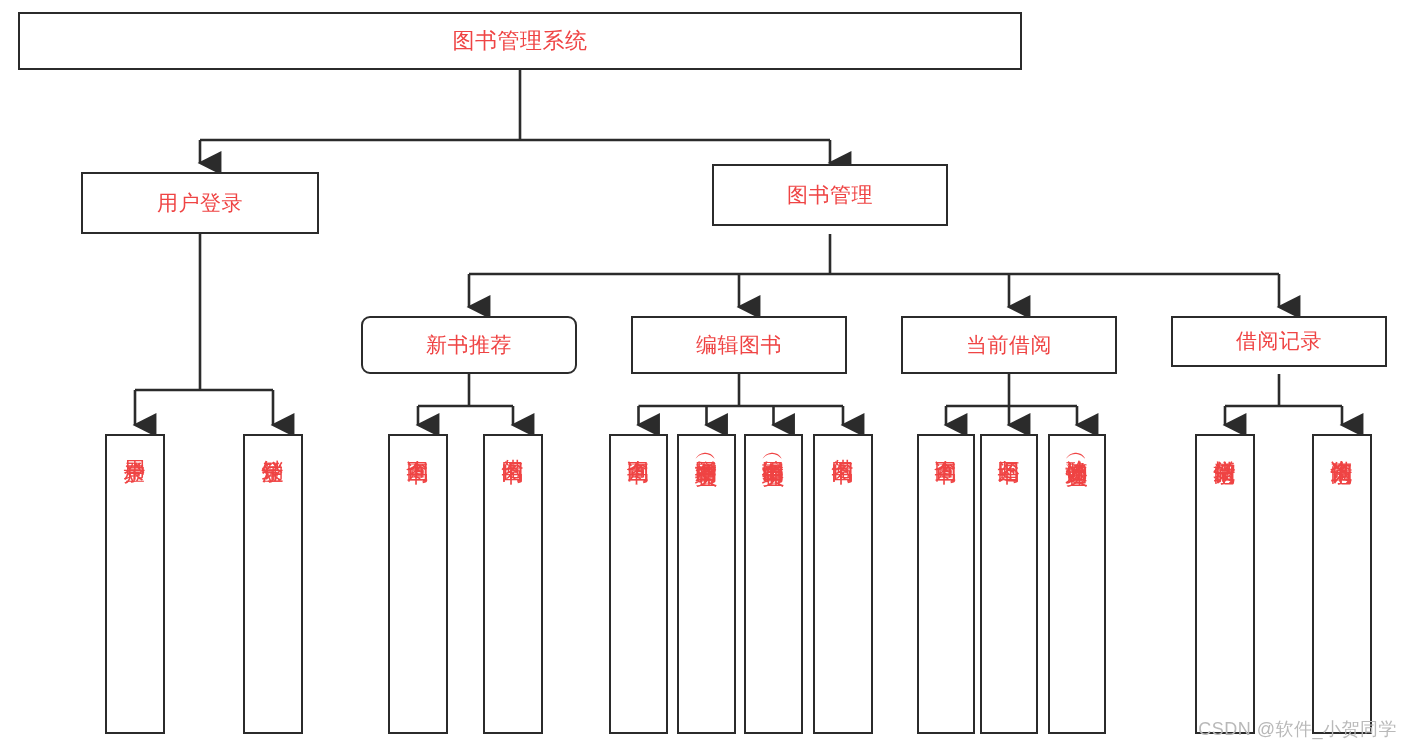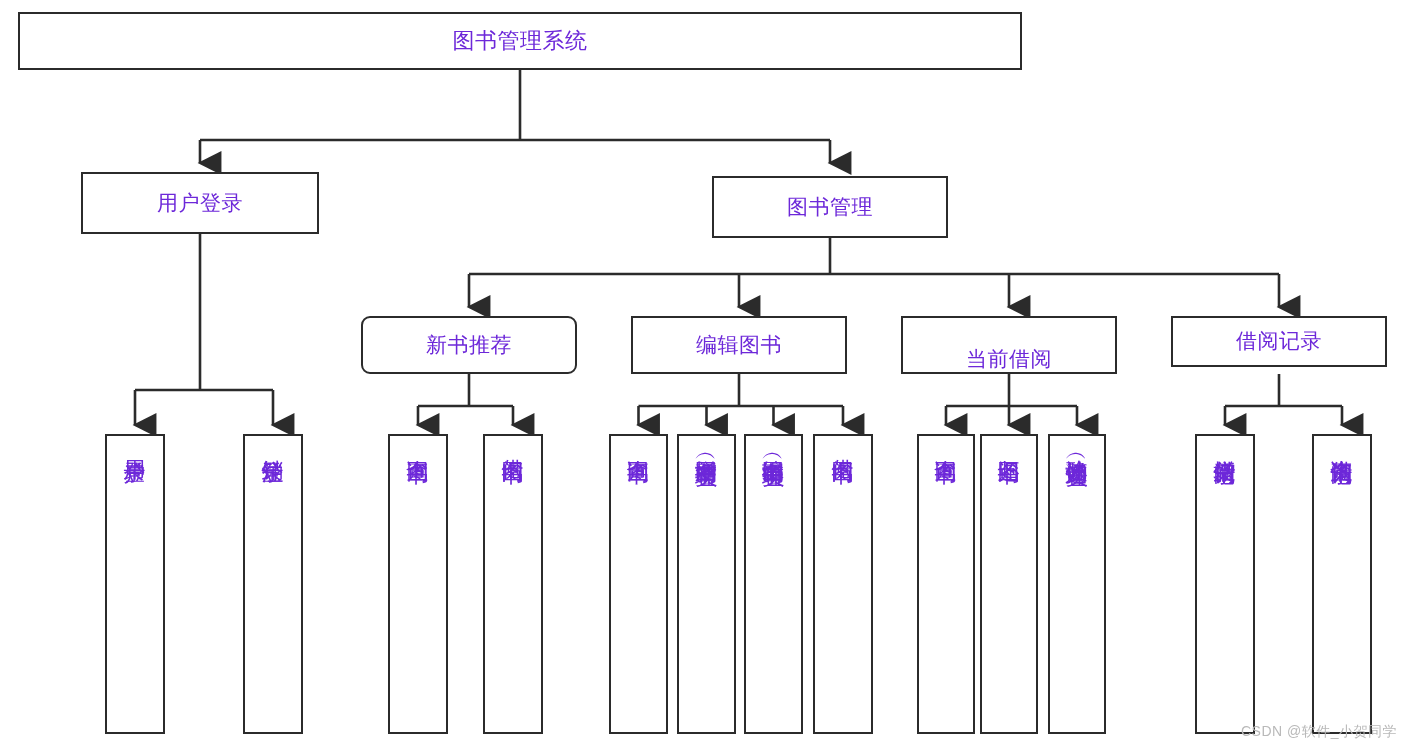--- a/index.html
+++ b/index.html
@@ -26,21 +26,21 @@
     pointer-events: none;
   }
   .node {
     position: absolute;
     box-sizing: border-box;
     border: 2px solid #2b2b2b;
     background: #ffffff;
     display: flex;
     align-items: center;
     justify-content: center;
-    color: #6d28d9;
+    color: #ef4444;
   }
   .node .lbl {
     display: block;
     text-align: center;
     line-height: 1.18;
   }
   .node.horiz .lbl {
     font-size: 21px;
     letter-spacing: 0.5px;
     white-space: nowrap;
@@ -58,21 +58,21 @@
     text-orientation: upright;
     font-size: 22px;
     line-height: 1.05;
     letter-spacing: 1px;
     white-space: nowrap;
   }
   .watermark {
     position: absolute;
     right: 8px;
     bottom: 6px;
-    font-size: 14px;
+    font-size: 18px;
     color: #b9b9b9;
     white-space: nowrap;
     letter-spacing: 0.5px;
   }
 </style>
 </head>
 <body>
 
 <div id="canvas">
 
@@ -119,30 +119,30 @@
       </g>
   </svg>
 
   <div id="nodes-layer">
       <div class="node root horiz" style="left: 18px; top: 12px; width: 1004px; height: 58px;">
         <span class="lbl">图书管理系统</span>
       </div>
       <div class="node l2 horiz" style="left: 81px; top: 172px; width: 238px; height: 62px;">
         <span class="lbl">用户登录</span>
       </div>
-      <div class="node l2 horiz" style="left: 712px; top: 176px; width: 236px; height: 62px;">
+      <div class="node l2 horiz" style="left: 712px; top: 164px; width: 236px; height: 62px;">
         <span class="lbl">图书管理</span>
       </div>
       <div class="node l3 horiz" style="left: 361px; top: 316px; width: 216px; height: 58px; border-radius: 9px;">
         <span class="lbl">新书推荐</span>
       </div>
       <div class="node l3 horiz" style="left: 631px; top: 316px; width: 216px; height: 58px;">
         <span class="lbl">编辑图书</span>
       </div>
-      <div class="node l3 horiz" style="left: 901px; top: 316px; width: 216px; height: 58px; align-items: flex-end;">
+      <div class="node l3 horiz" style="left: 901px; top: 316px; width: 216px; height: 58px;">
         <span class="lbl">当前借阅</span>
       </div>
       <div class="node l3 horiz" style="left: 1171px; top: 316px; width: 216px; height: 51px;">
         <span class="lbl">借阅记录</span>
       </div>
       <div class="node leaf vert" style="left: 105px; top: 434px; width: 60px; height: 300px;">
         <span class="lbl">用户登录</span>
       </div>
       <div class="node leaf vert" style="left: 243px; top: 434px; width: 60px; height: 300px;">
         <span class="lbl">注销登录</span>

